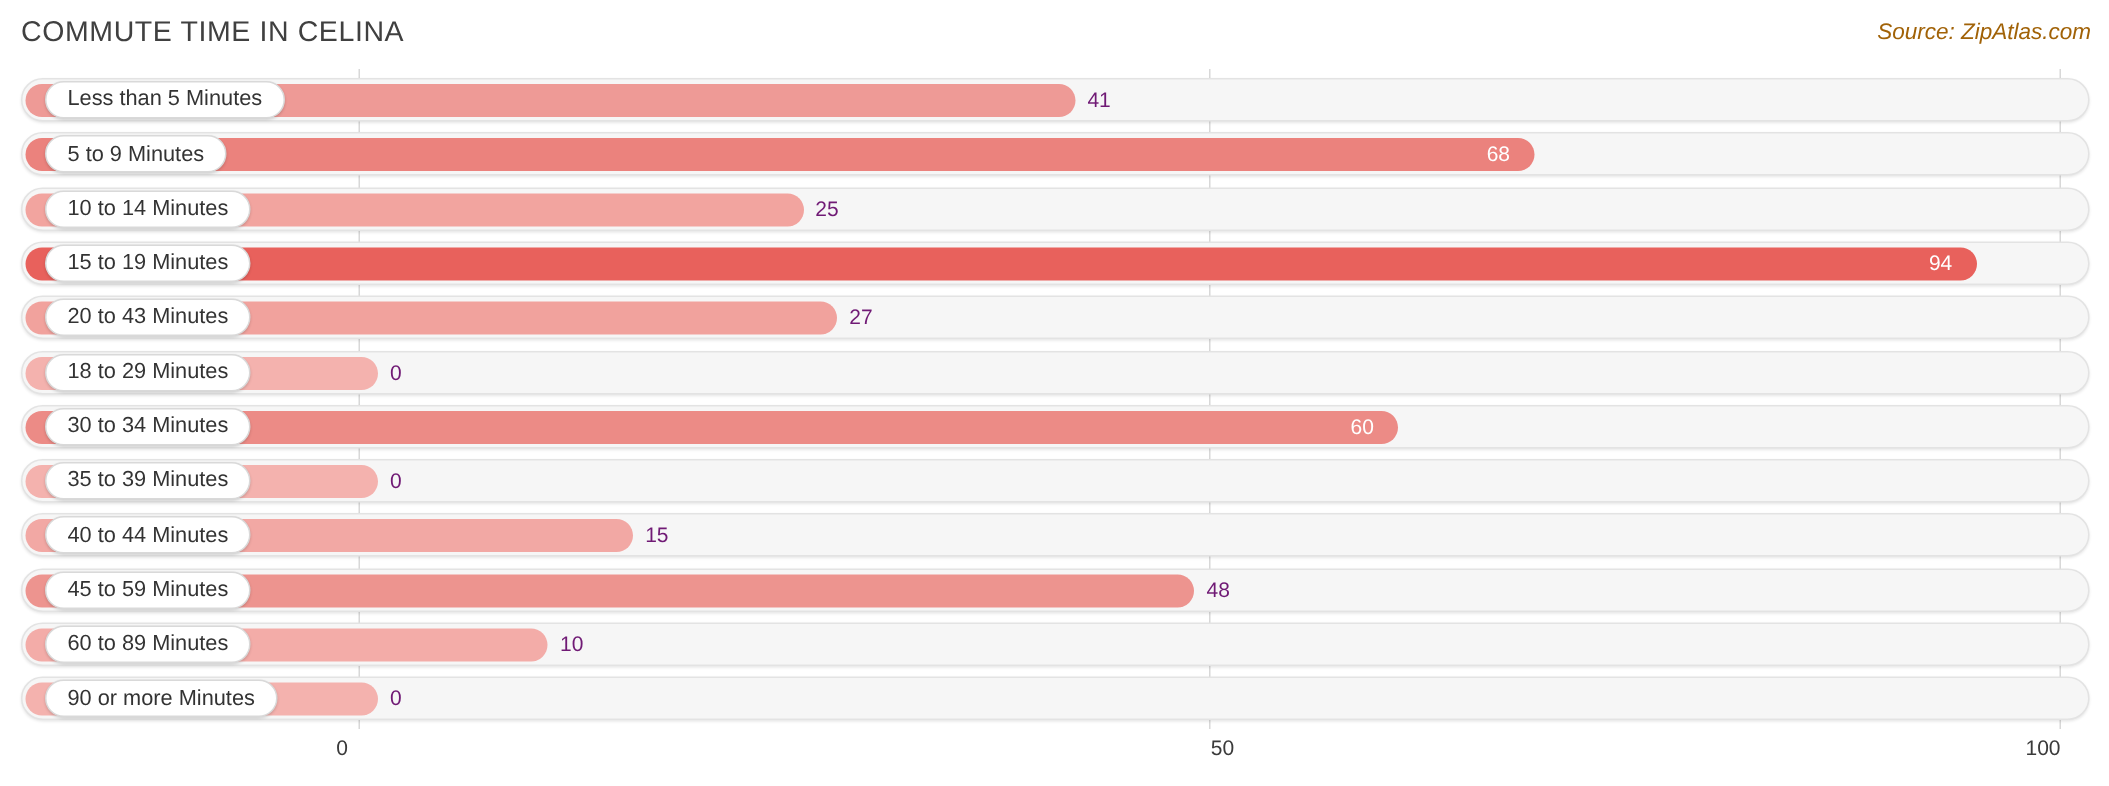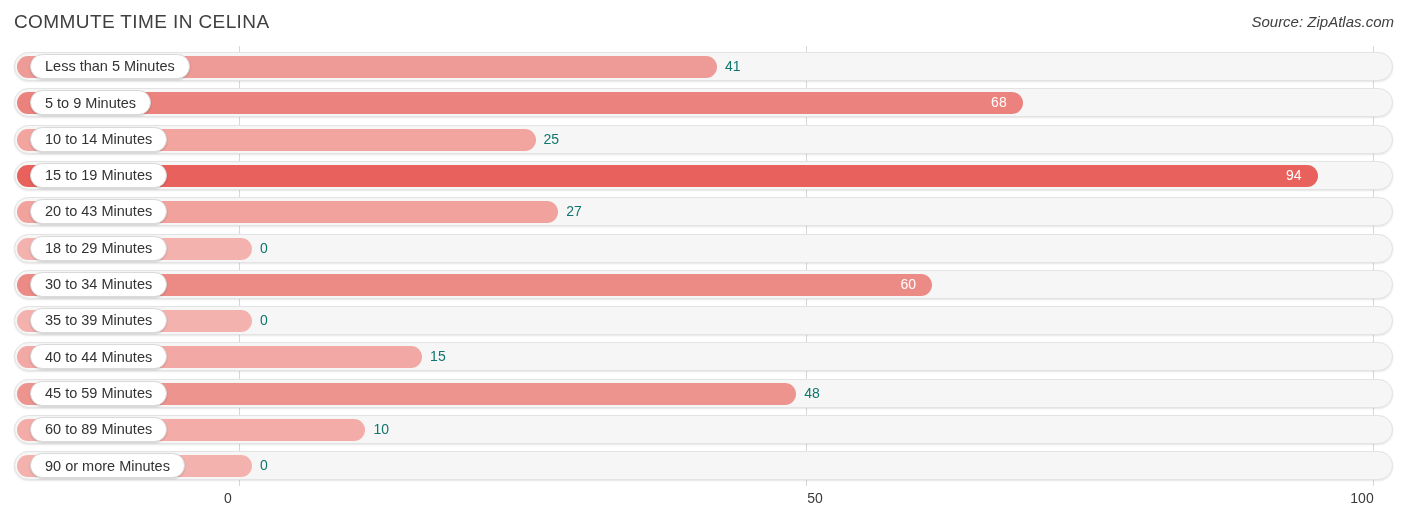--- a/index.html
+++ b/index.html
@@ -32,21 +32,21 @@
     color: #404040;
     font-weight: 400;
     white-space: nowrap;
   }
   #source-label {
     position: absolute;
     right: 12px;
     top: 13px;
     font-size: 15px;
     font-style: italic;
-    color: #404040;
+    color: #a16207;
     white-space: nowrap;
   }
 
   
   #plot {
     position: absolute;
     left: 0;
     top: 46px;
     width: 1406px;
     height: 440px;
@@ -124,21 +124,21 @@
     font-size: 14.5px;
     color: #333333;
     line-height: 1;
   }
 
   
   .value-out {
     position: absolute;
     top: 8px;
     font-size: 14px;
-    color: #0f766e;
+    color: #701a75;
     white-space: nowrap;
     line-height: 1;
   }
   
   .value-in {
     position: absolute;
     top: 8px;
     font-size: 14px;
     color: #ffffff;
     white-space: nowrap;

